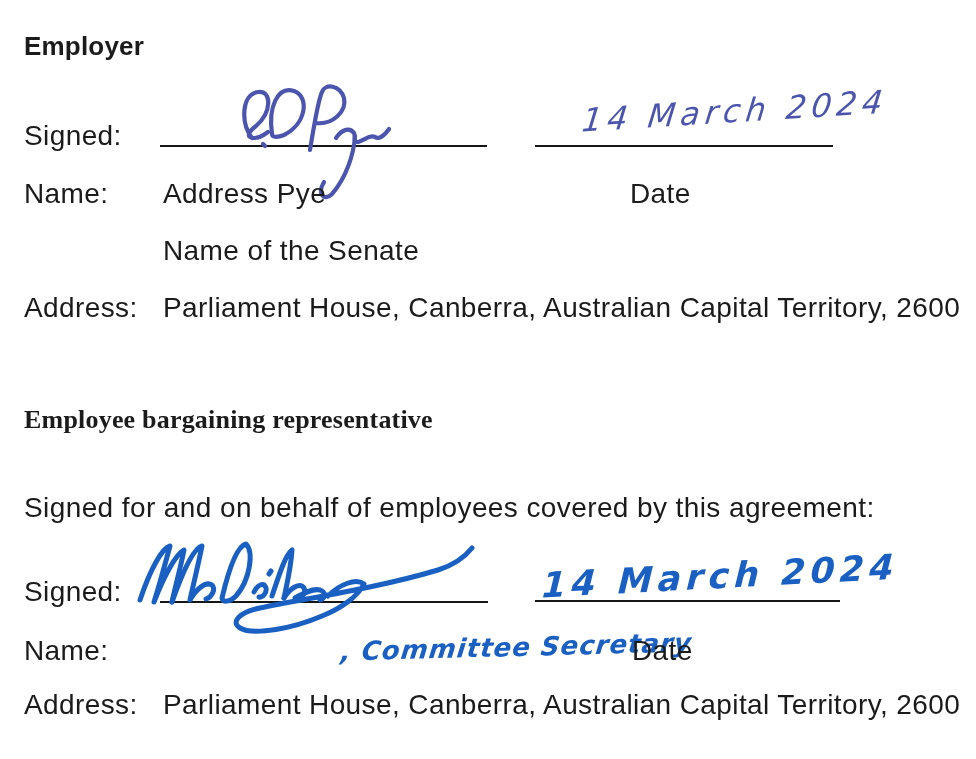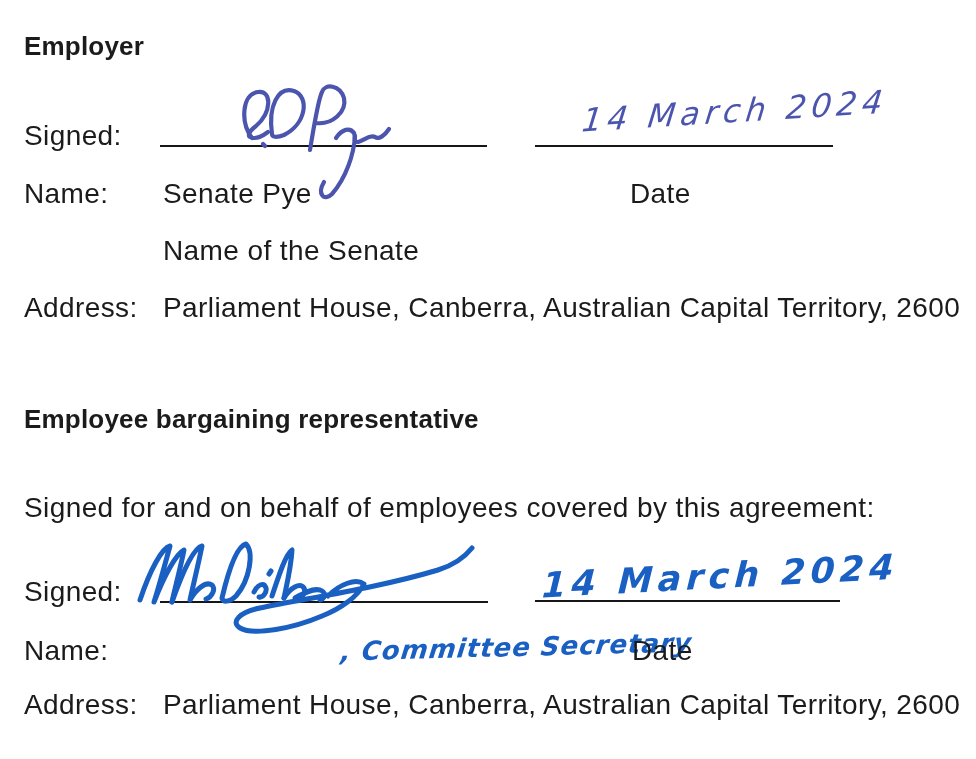--- a/index.html
+++ b/index.html
@@ -38,29 +38,29 @@
     <path stroke-width="4.2" d="M 46,56 C 42,28 52,8 68,13 C 84,19 80,46 58,57 C 50,60 46,59 46,56" stroke="#4c55ae"></path>
     <path stroke-width="4.2" d="M 37,66 l 2,2" stroke="#4c55ae"></path>
     <path stroke-width="4.2" d="M 84,72 C 88,48 92,22 96,14 C 99,5 114,7 118,20 C 121,34 106,47 90,45" stroke="#4c55ae"></path>
     <path stroke-width="4.2" d="M 110,60 C 116,51 124,49 128,55 C 130,60 127,64 131,64 C 137,64 143,56 149,59 C 153,62 159,57 163,51" stroke="#4c55ae"></path>
     <path stroke-width="4.2" d="M 129,58 C 128,76 120,100 106,116 C 98,124 91,116 98,104" stroke="#4c55ae"></path>
   </svg>
 
   <div class="hand hand-date1" style="left: 582px; top: 92px; color: rgb(76, 85, 174);">14 March 2024</div>
 
   <div class="txt" style="left:24px;top:179px;">Name:</div>
-  <div class="txt" style="left:163px;top:179px;">Senate Pye</div>
+  <div class="txt" style="left:163px;top:179px;">Address Pye</div>
   <div class="txt" style="left:630px;top:179px;">Date</div>
 
   <div class="txt" style="left:163px;top:236px;">Name of the Senate</div>
 
   <div class="txt" style="left:24px;top:293px;">Address:</div>
   <div class="txt" style="left:163px;top:293px;">Parliament House, Canberra, Australian Capital Territory, 2600</div>
 
-  <div class="txt heading" style="left:24px;top:406px;">Employee bargaining representative</div>
+  <div class="txt heading" style="left:24px;top:406px;font-family:Liberation Serif, serif;">Employee bargaining representative</div>
 
   <div class="txt" style="left:24px;top:461px;margin-top:32px;">Signed for and on behalf of employees covered by this agreement:</div>
 
   <div class="txt" style="left:24px;top:577px;">Signed:</div>
 
   <div class="sigline" style="left:160px;top:601px;width:328px;"></div>
   <div class="sigline" style="left:535px;top:600px;width:305px;"></div>
 
   <svg class="sig" style="left:128px;top:534px;" width="350" height="116" viewBox="0 0 350 116" aria-hidden="true">
     <path stroke-width="5" d="M 12,66 C 22,36 34,14 42,12 C 36,34 30,56 26,68 C 36,42 48,20 56,16 C 52,36 46,58 44,68" stroke="#1a5fc2"></path>

